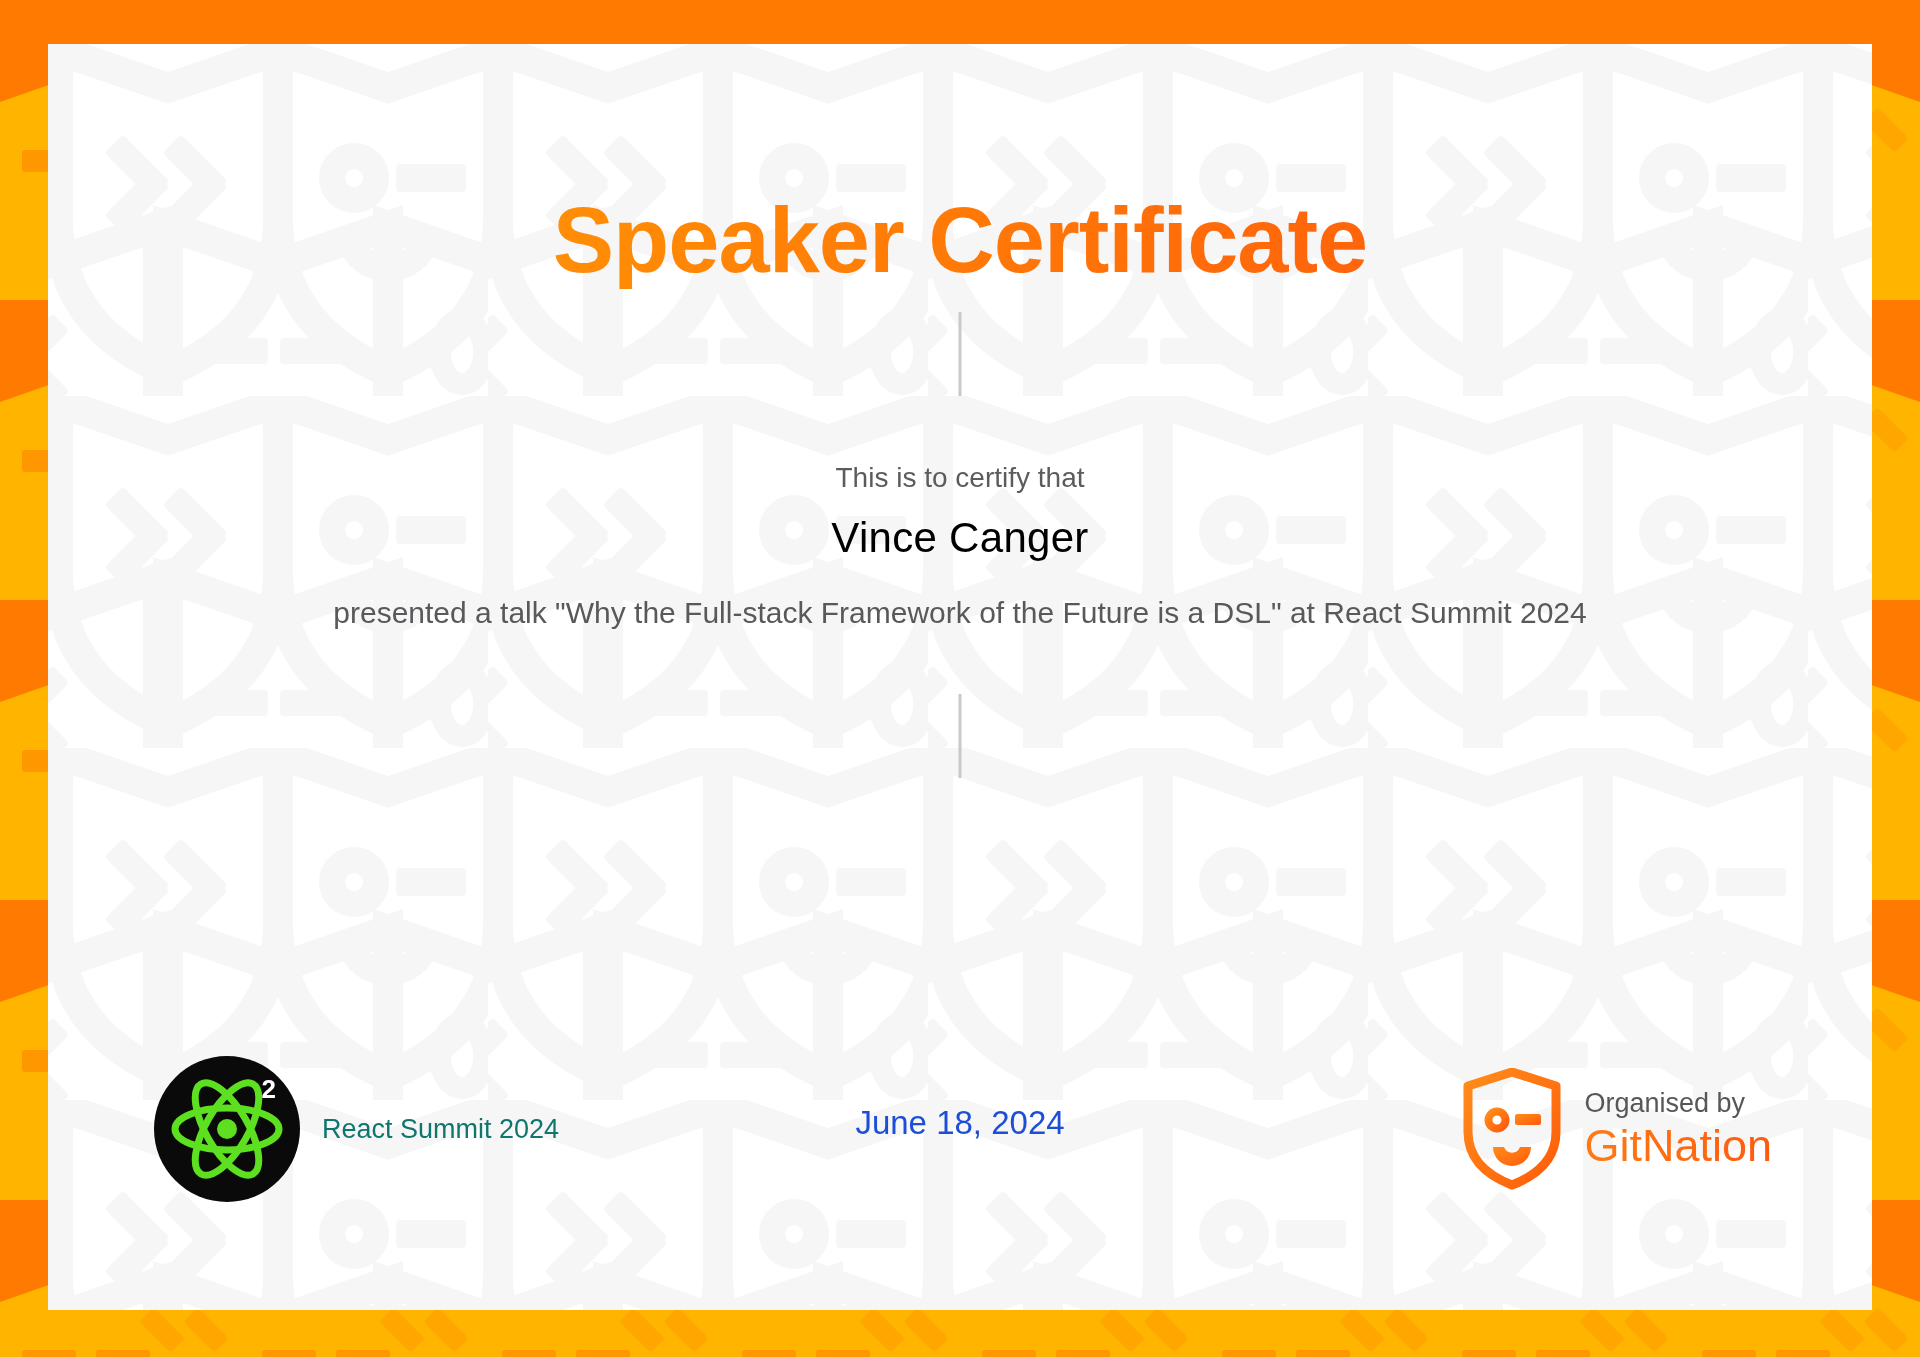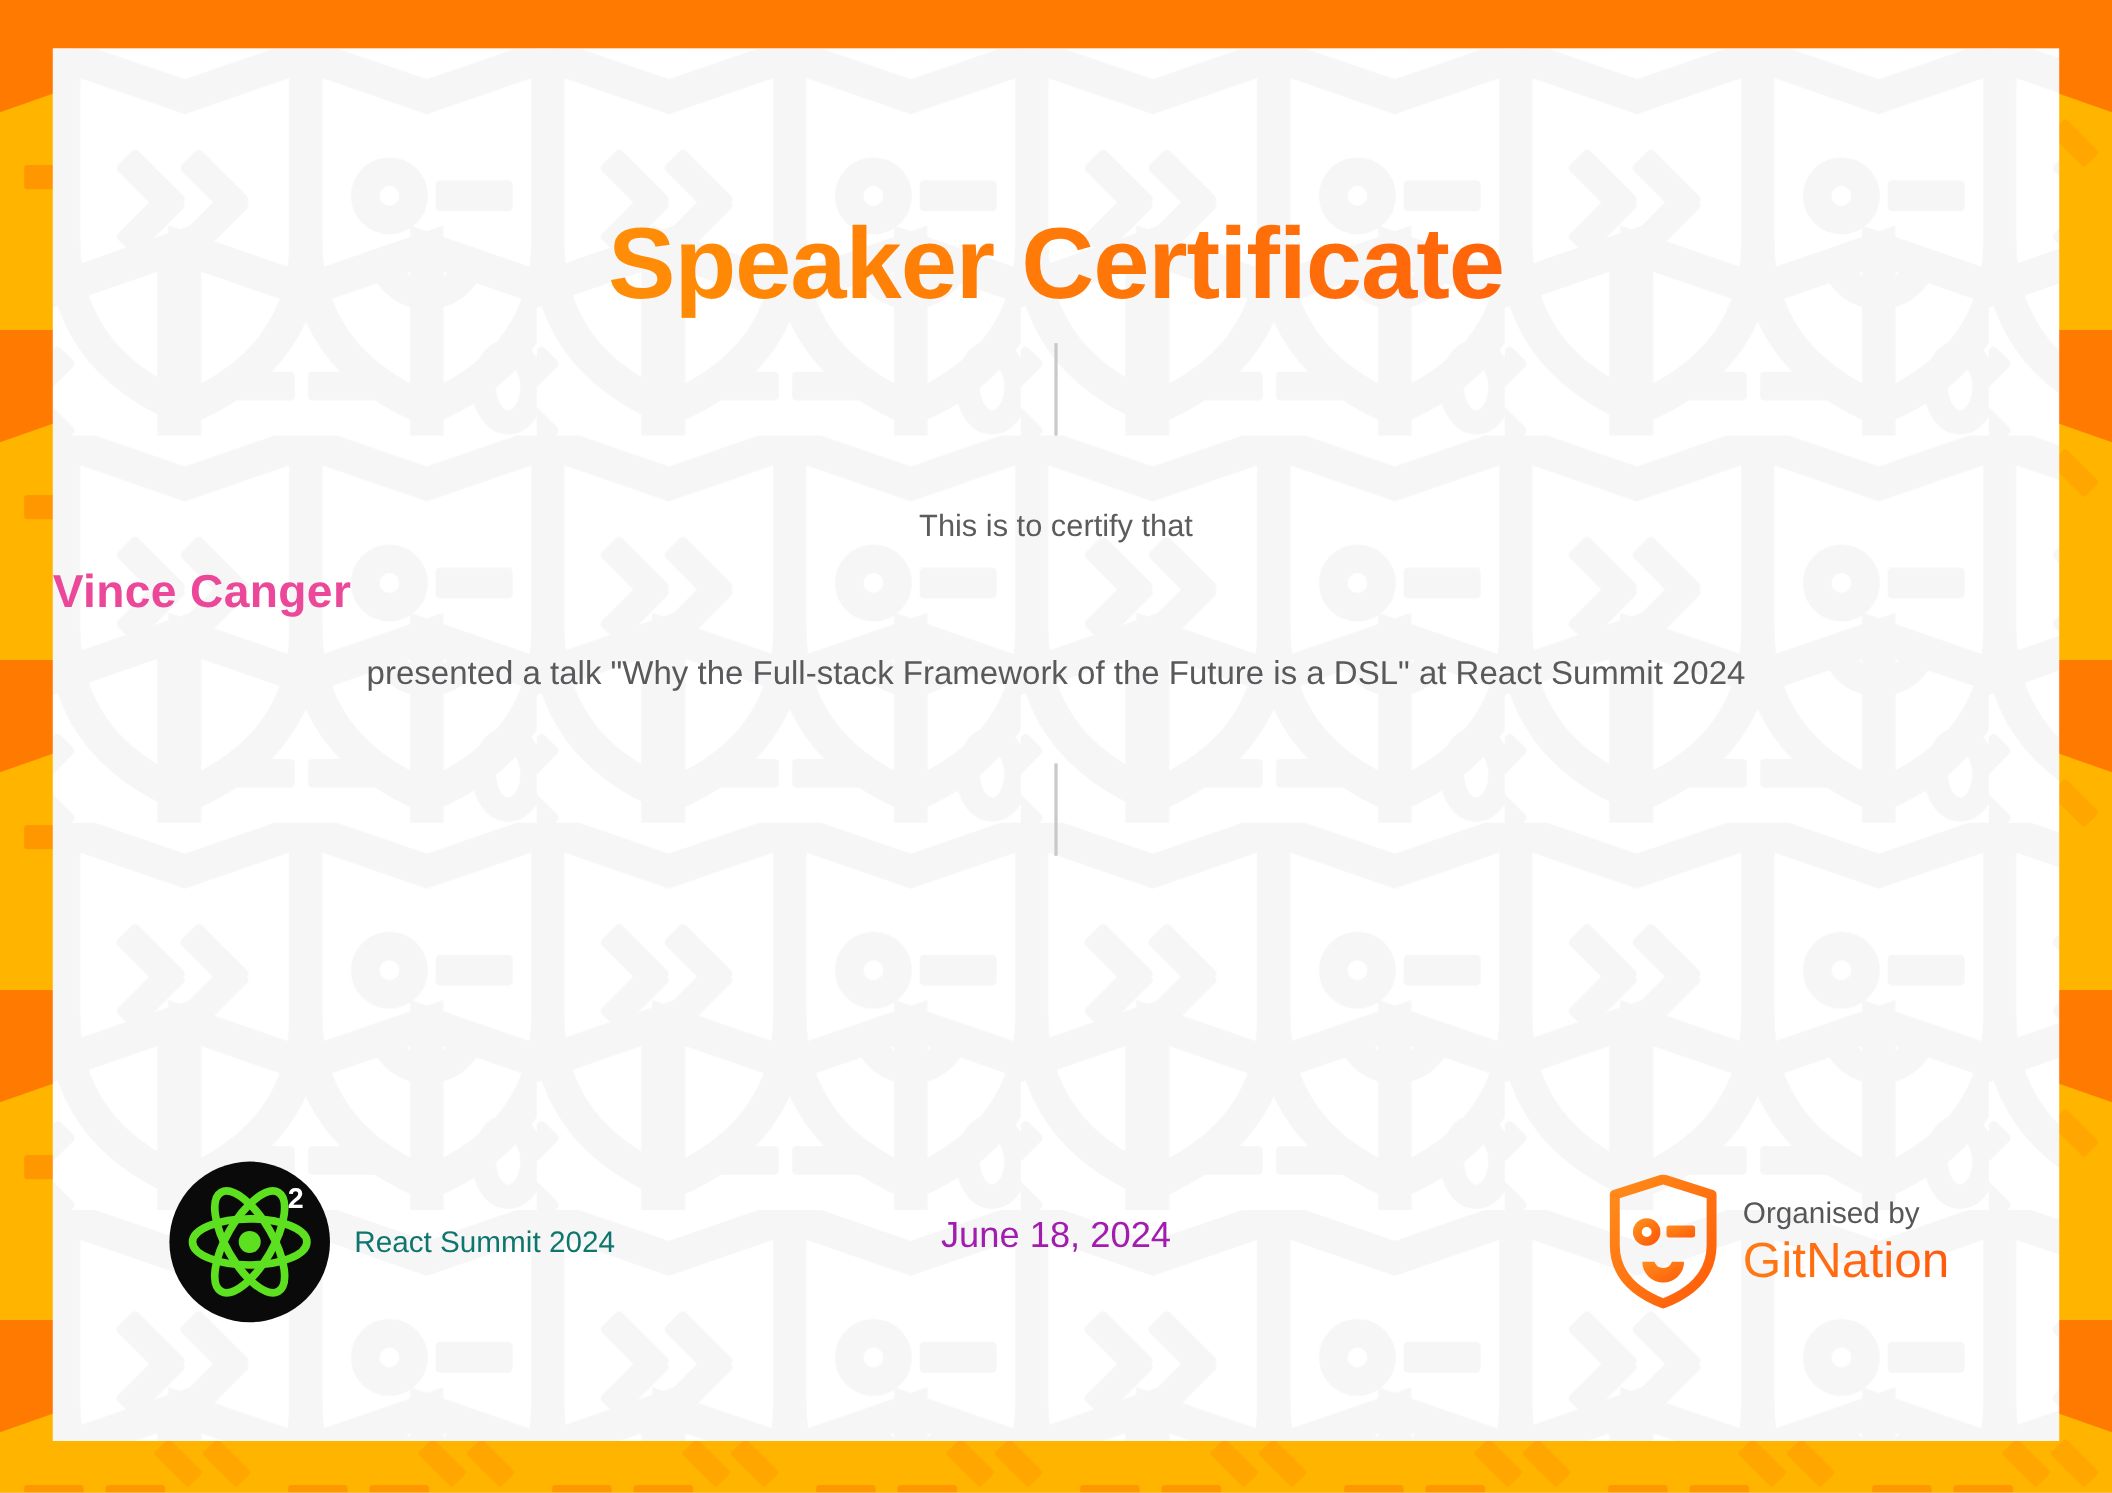--- a/index.html
+++ b/index.html
@@ -92,23 +92,24 @@
     font-size: 28px;
     color: #5C5C5C;
     font-weight: 400;
   }
 
   #recipient-name {
     position: absolute;
     top: 470px;
     left: 0;
     width: 100%;
+    text-align: center;
     font-size: 42px;
-    font-weight: 700;
-    color: #ec4899;
+    font-weight: 400;
+    color: #000000;
     letter-spacing: 0.3px;
   }
 
   #talk-description {
     position: absolute;
     top: 548px;
     left: 50%;
     transform: translateX(-50%);
     width: 1460px;
     text-align: center;
@@ -165,21 +166,21 @@
   }
 
   
   #certificate-date {
     position: absolute;
     left: 0;
     top: 48px;
     width: 100%;
     text-align: center;
     font-size: 33px;
-    color: #a21caf;
+    color: #1d4ed8;
   }
 
   
   #organiser-block {
     position: absolute;
     right: 100px;
     top: 8px;
     display: flex;
     align-items: center;
     gap: 22px;

